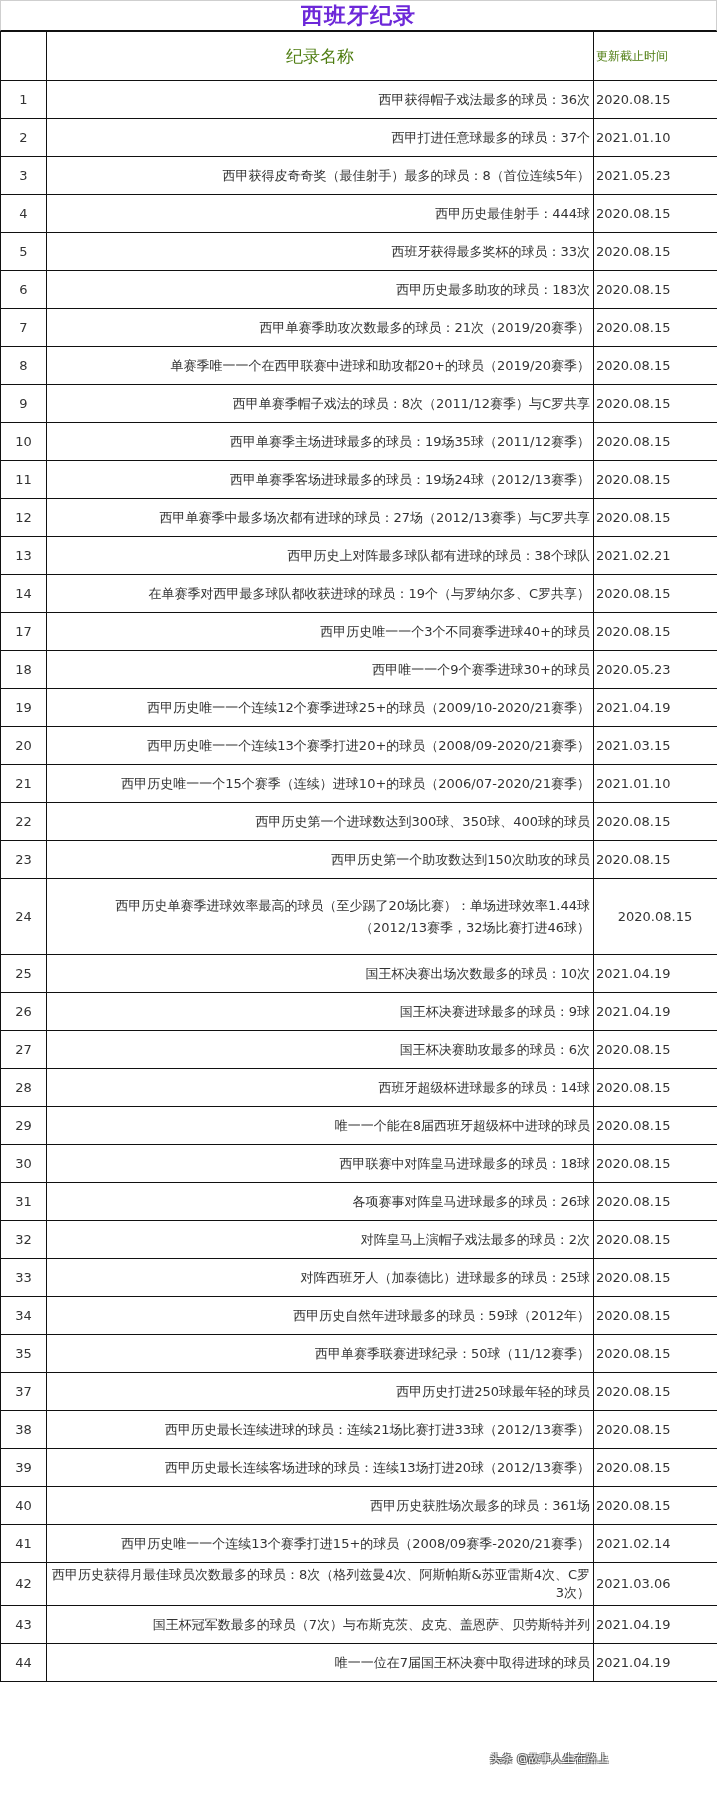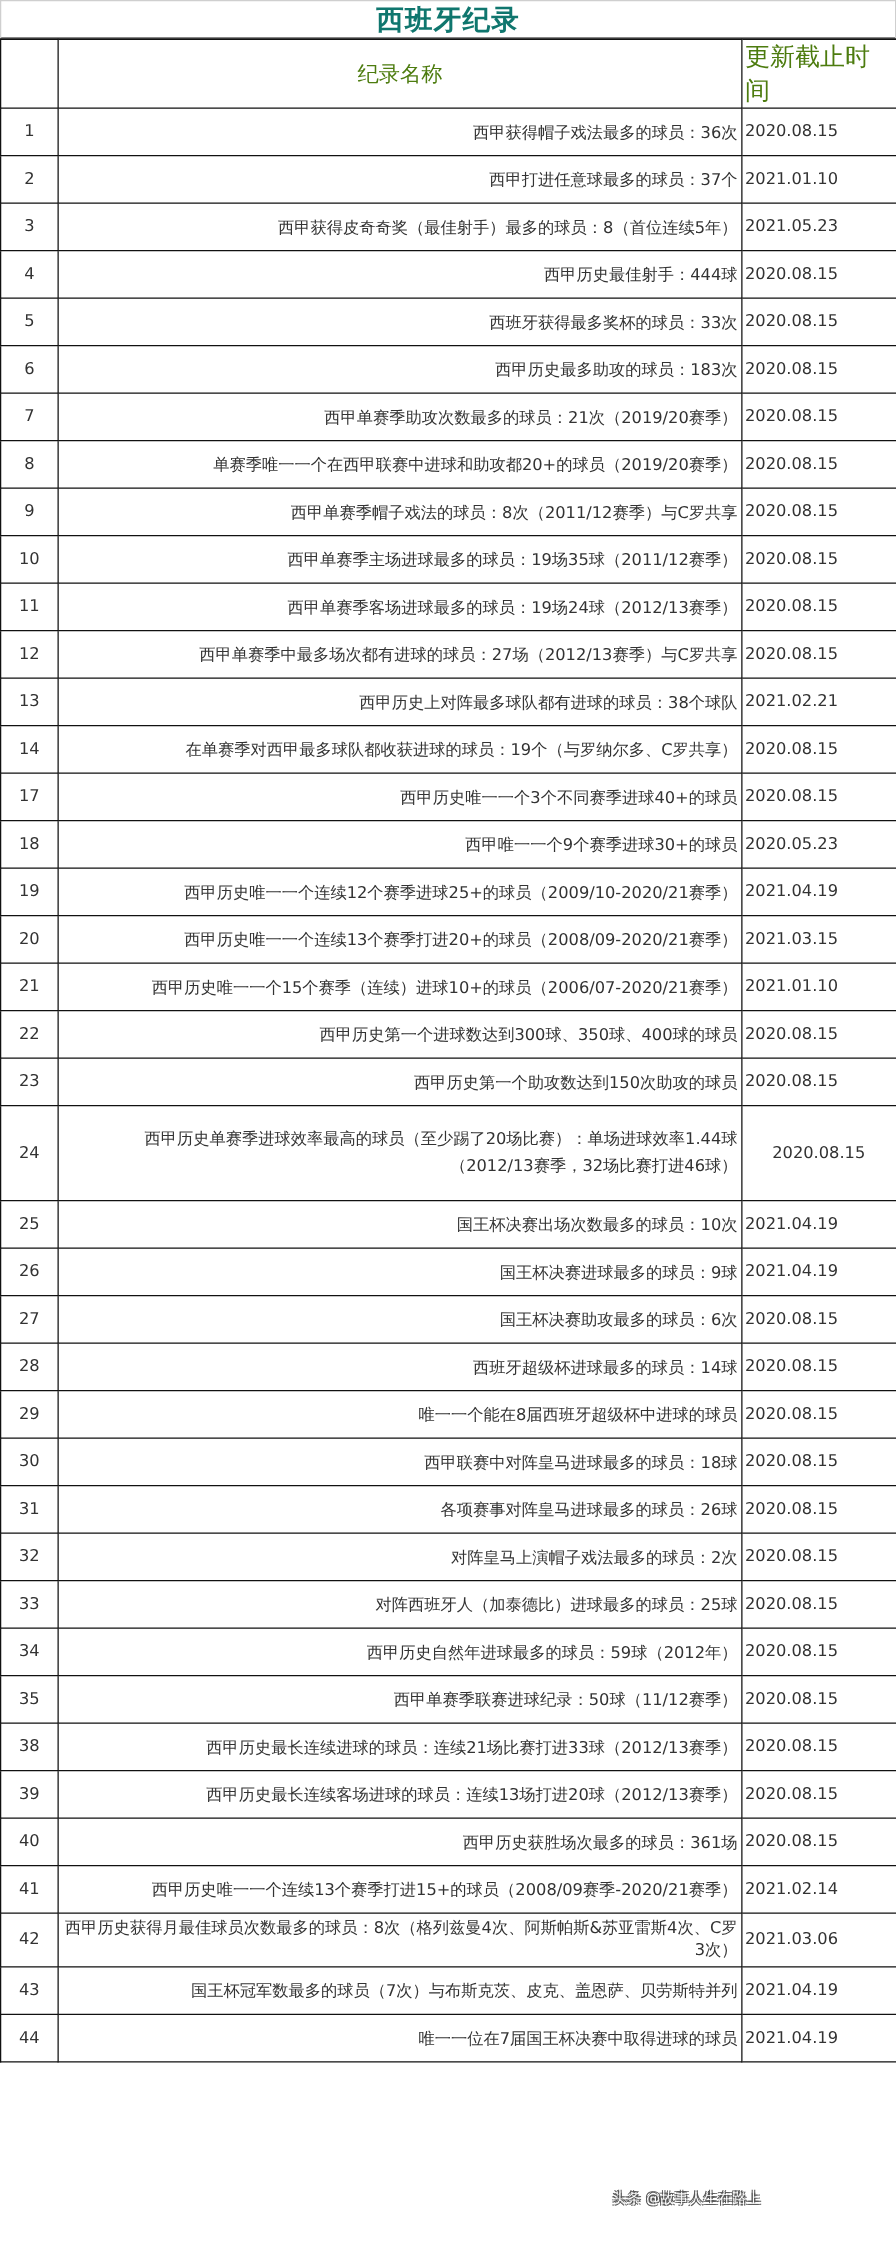--- a/index.html
+++ b/index.html
@@ -4,30 +4,30 @@
   <style>
     html, body { margin: 0; padding: 0; background: #ffffff; }
     body { width: 717px; height: 1795px; overflow: hidden; position: relative;
            font-family: "DejaVu Sans", "Liberation Sans", sans-serif; color: #333; }
     .sheet { position: absolute; left: 0; top: 0; width: 717px; }
     .title-row {
       height: 31px; box-sizing: border-box;
       border-top: 1px solid #cfcfcf; border-left: 1px solid #cfcfcf; border-right: 1px solid #cfcfcf;
       border-bottom: 1px solid #111;
       display: flex; align-items: center; justify-content: center;
-      font-weight: bold; font-size: 22px; color: #0f766e; letter-spacing: 1px;
+      font-weight: bold; font-size: 22px; color: #6d28d9; letter-spacing: 1px;
     }
     table { border-collapse: collapse; width: 717px; table-layout: fixed; }
     td, th { border: 1px solid #111; padding: 0 3px; font-weight: normal; overflow: hidden; }
     col.c-num { width: 46px; }
     col.c-name { width: 547px; }
     col.c-date { width: 124px; }
     thead th { height: 48px; font-size: 17px; color: #4d7c0f; }
     thead th.h-name { text-align: center; }
-    thead th.h-date { text-align: left; padding-left: 2px; font-size: 20px; }
+    thead th.h-date { text-align: left; padding-left: 2px; font-size: 12px; }
     tbody td { height: 37px; font-size: 13px; color: #333; }
     tbody td.num { text-align: center; font-size: 13px; }
     tbody td.name { text-align: right; padding-left: 3px; }
     tbody td.date { text-align: left; padding-left: 2px; }
     tbody tr.tall td { height: 75px; line-height: 22px; }
     tbody tr.tall42 td { height: 42px; line-height: 18px; }
     tbody tr.tall td.date.center { text-align: center; }
     .watermark {
       position: absolute; left: 490px; top: 1751px;
       font-size: 11px; color: #ffffff; letter-spacing: 0.5px;
@@ -213,20 +213,25 @@
           <td class="num">34</td>
           <td class="name">西甲历史自然年进球最多的球员：59球（2012年）</td>
           <td class="date">2020.08.15</td>
         </tr>
         <tr>
           <td class="num">35</td>
           <td class="name">西甲单赛季联赛进球纪录：50球（11/12赛季）</td>
           <td class="date">2020.08.15</td>
         </tr>
         <tr>
+          <td class="num">37</td>
+          <td class="name">西甲历史打进250球最年轻的球员</td>
+          <td class="date">2020.08.15</td>
+        </tr>
+        <tr>
           <td class="num">38</td>
           <td class="name">西甲历史最长连续进球的球员：连续21场比赛打进33球（2012/13赛季）</td>
           <td class="date">2020.08.15</td>
         </tr>
         <tr>
           <td class="num">39</td>
           <td class="name">西甲历史最长连续客场进球的球员：连续13场打进20球（2012/13赛季）</td>
           <td class="date">2020.08.15</td>
         </tr>
         <tr>

